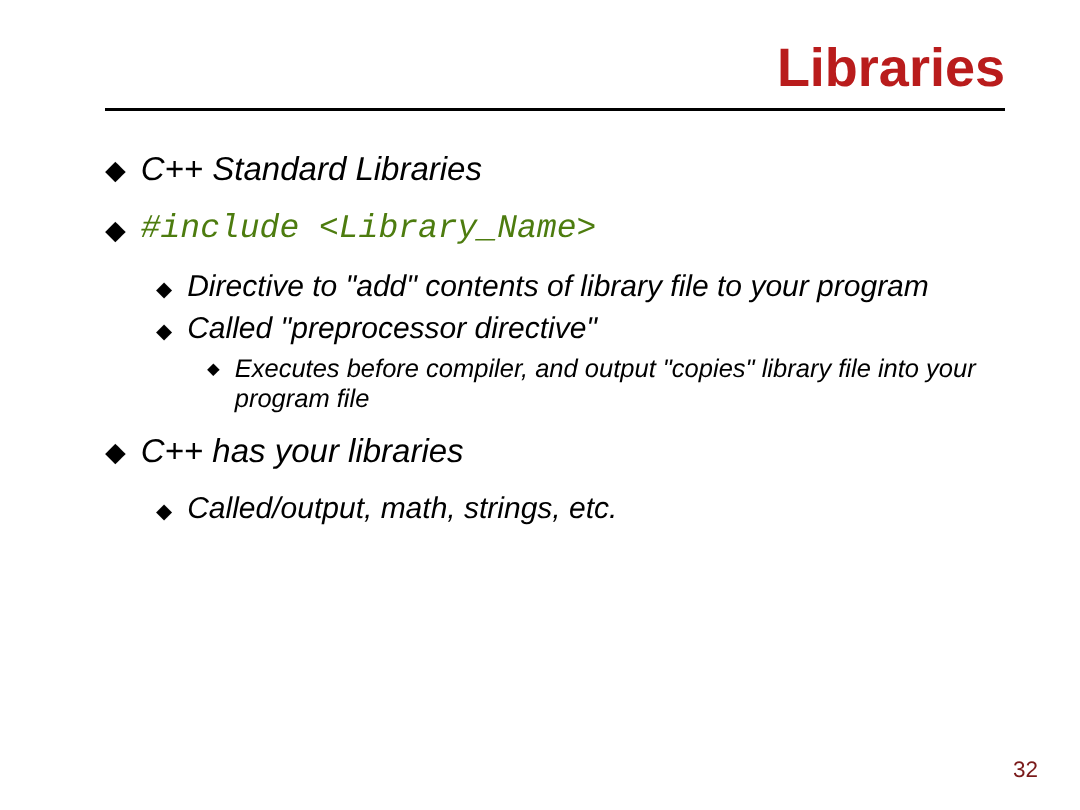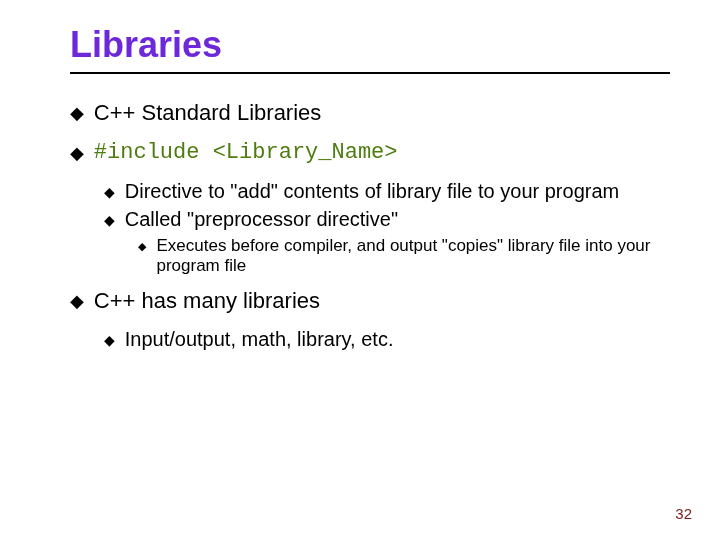--- a/index.html
+++ b/index.html
@@ -13,24 +13,25 @@
     position: relative;
   }
   .slide {
     padding: 24px 50px 0 70px;
     box-sizing: border-box;
     width: 100%;
     height: 100%;
     position: relative;
   }
   .title {
-    color: #6d28d9;
+    color: #b91c1c;
     font-size: 36px;
     font-weight: bold;
     margin: 0 0 6px 0;
+    text-align: right;
   }
   .rule {
     border: none;
     border-top: 2px solid #000;
     margin: 0 0 26px 0;
     width: 100%;
   }
   .l1 {
     font-size: 22px;
     margin: 0 0 14px 0;
@@ -68,21 +69,21 @@
     font-family: "Courier New", Courier, monospace;
     color: #4d7c0f;
   }
   .page-num {
     position: absolute;
     bottom: 18px;
     right: 28px;
     font-size: 15px;
     color: #7a1a1a;
   }
-  .content-text { flex: 1; }
+  .content-text { flex: 1; font-style: italic; }
 </style>
 </head>
 <body>
 
 <div class="slide">
 
   <h1 class="title">Libraries</h1>
   <hr class="rule">
 
   <div class="l1">
@@ -105,22 +106,22 @@
     <span class="content-text">Called "preprocessor directive"</span>
   </div>
 
   <div class="l3">
     <span class="bullet">◆</span>
     <span class="content-text">Executes before compiler, and output "copies" library file into your program file</span>
   </div>
 
   <div class="l1" style="margin-top:12px;">
     <span class="bullet">◆</span>
-    <span class="content-text">C++ has many libraries</span>
+    <span class="content-text">C++ has your libraries</span>
   </div>
 
   <div class="l2">
     <span class="bullet">◆</span>
-    <span class="content-text">Input/output, math, library, etc.</span>
+    <span class="content-text">Called/output, math, strings, etc.</span>
   </div>
 
   <div class="page-num">32</div>
 </div>
 
 </body></html>

